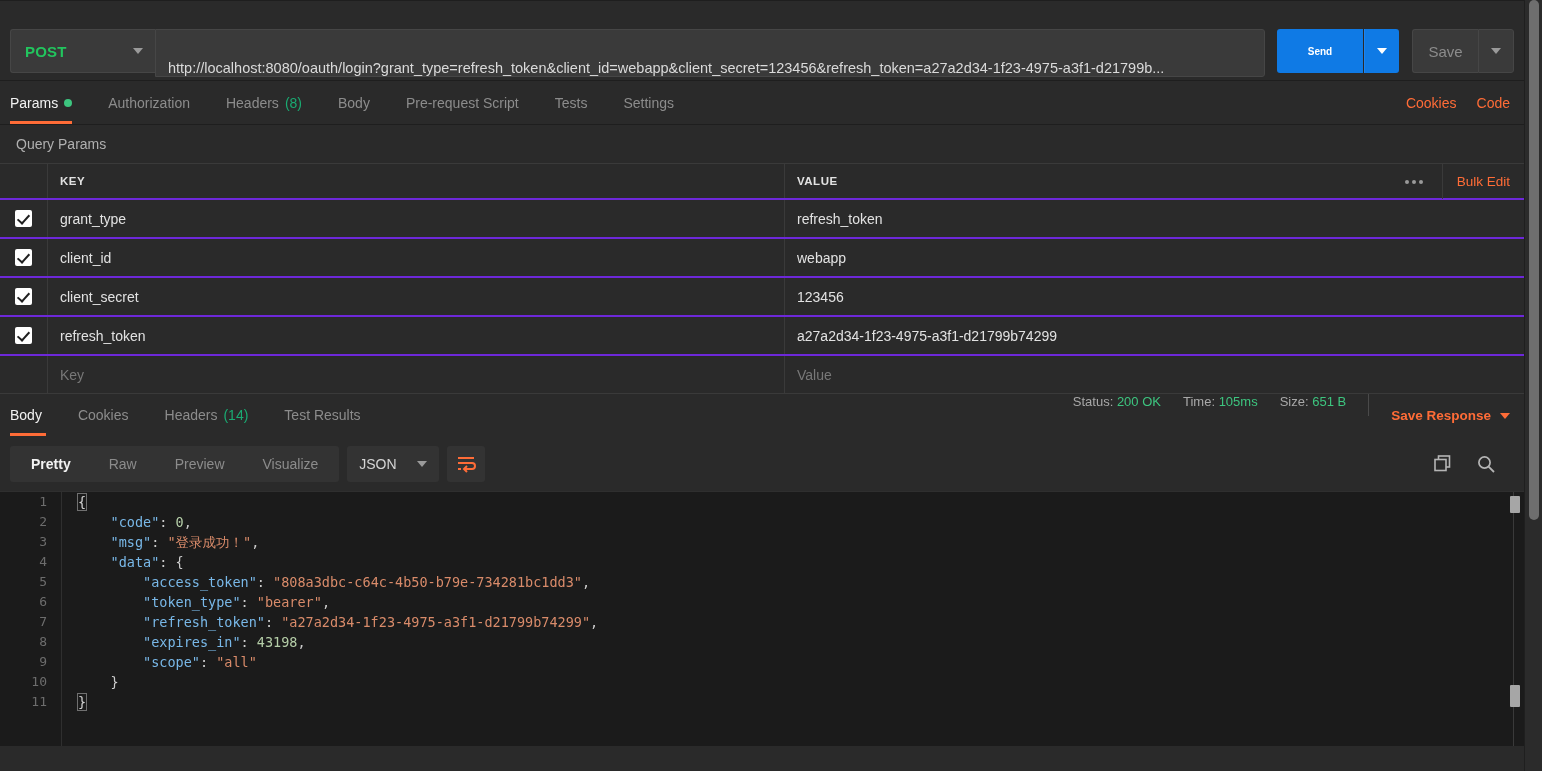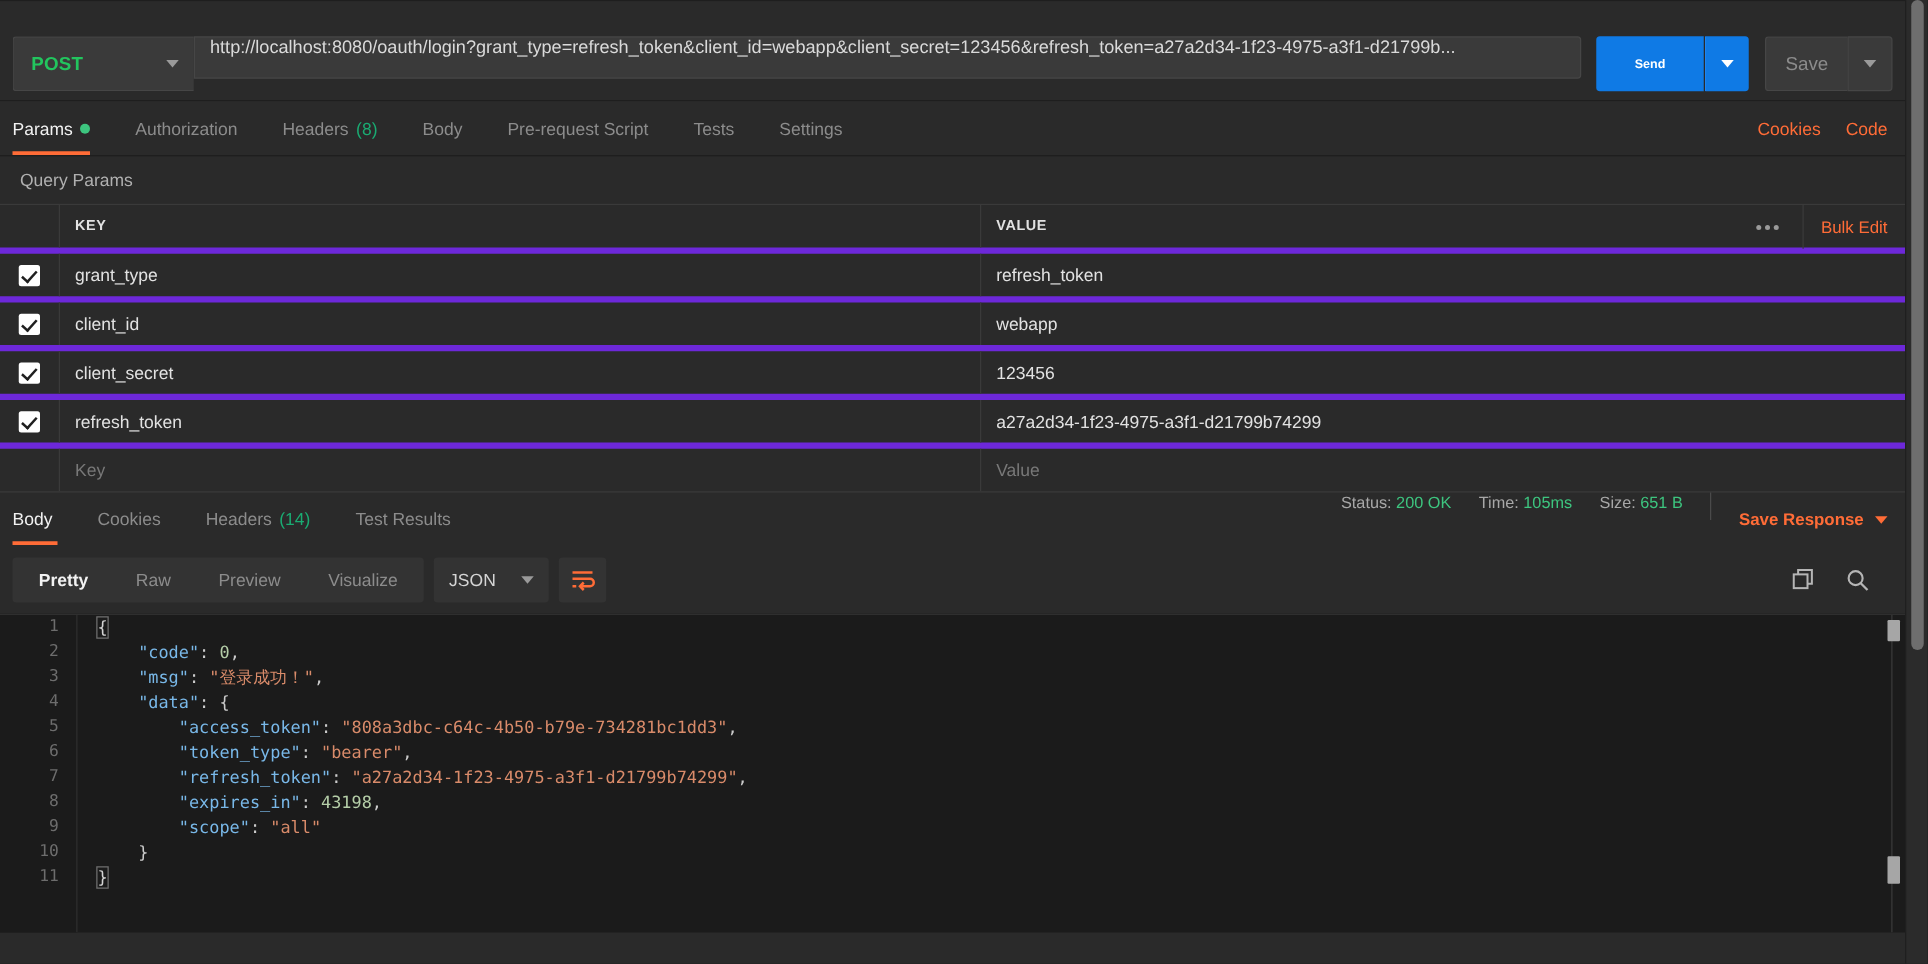--- a/index.html
+++ b/index.html
@@ -38,23 +38,23 @@
     border-radius: 3px 0 0 3px;
     display: flex; align-items: center; justify-content: space-between;
     padding: 0 12px 0 14px; cursor: pointer;
   }
   .method-box .m-label { color: #22c55e; font-size: 15px; font-weight: bold; letter-spacing: .2px; }
   .caret-d {
     width: 0; height: 0; border-left: 5px solid transparent; border-right: 5px solid transparent;
     border-top: 6px solid #9a9a9a;
   }
   .url-box {
-    position: absolute; left: 155px; top: 28px; width: 1110px; height: 34px;
+    position: absolute; left: 155px; top: 28px; width: 1110px; height: 48px;
     background: #3a3a3a; border: 1px solid #464646; border-radius: 0 3px 3px 0;
-    display: flex; align-items: flex-start; padding: 0 12px;
+    display: flex; align-items: flex-end; padding: 0 12px;
     overflow: hidden; cursor: text;
   }
   .url-box .url-text {
     color: #dadada; font-size: 14.5px; white-space: nowrap; overflow: hidden;
     text-overflow: ellipsis;
   }
   .send-btn {
     position: absolute; left: 1277px; top: 28px; width: 86px; height: 44px;
     background: #0f7ae5; border-radius: 3px 0 0 3px;
     display: flex; align-items: center; justify-content: center; cursor: pointer;
@@ -105,21 +105,21 @@
   .req-tabs-right a { color: #ff6c37; font-size: 14px; cursor: pointer; text-decoration: none; }
 
   
   .qp-title {
     height: 38px; display: flex; align-items: center; padding-left: 16px;
     color: #b0b0b0; font-size: 14px; background: #2a2a2a;
   }
   .ptable { width: 1524px; background: #2a2a2a; }
   .prow {
     display: flex; height: 39px; align-items: stretch;
-    border-top: 5px solid #6d28d9;
+    border-top: 2px solid #6d28d9;
   }
   .prow.head { height: 35px; border-top: 1px solid #3a3a3a; border-bottom: none; }
   .prow.head .cell { color: #e2e2e2; font-size: 11.5px; font-weight: bold; letter-spacing: .5px; }
   .c-check {
     width: 48px; display: flex; align-items: center; justify-content: center;
     border-right: 1px solid #3a3a3a;
   }
   .c-check.blank { border-right: 1px solid #3a3a3a; }
   .cbox {
     width: 17px; height: 17px; background: #ffffff; border-radius: 2px;

